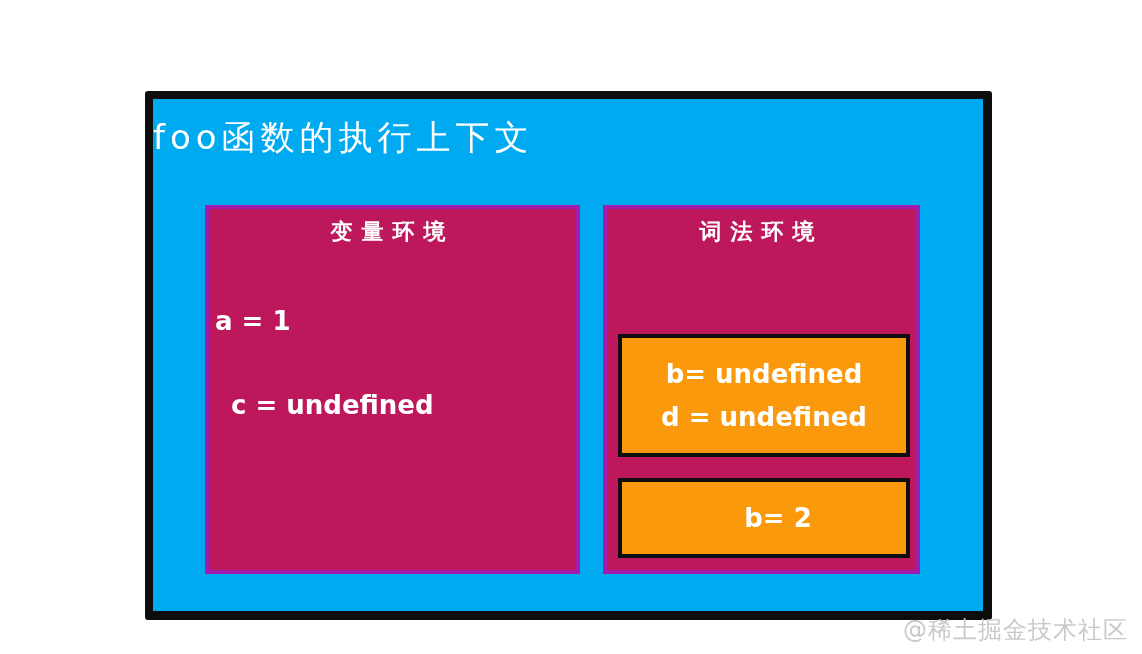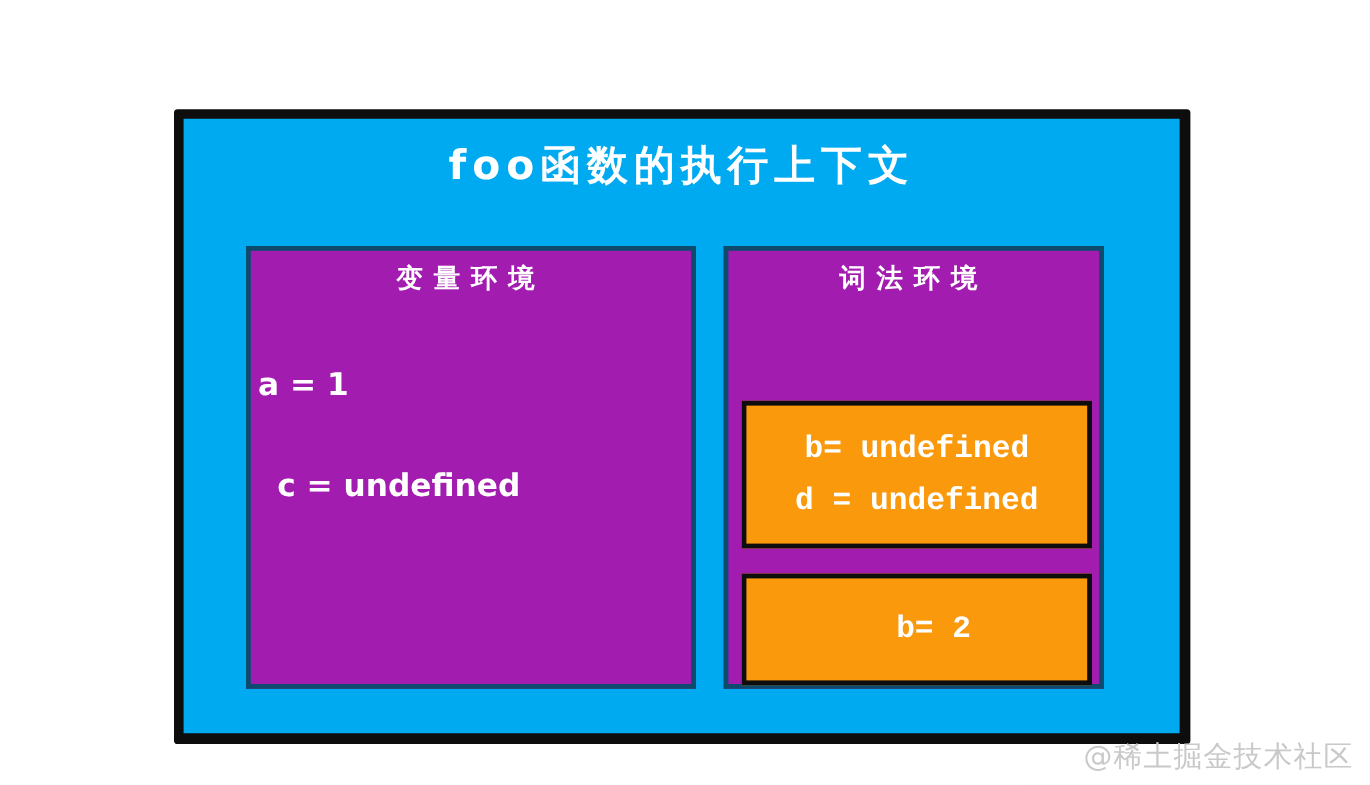--- a/index.html
+++ b/index.html
@@ -26,33 +26,32 @@
     background: #00aaf0;
     border: 8px solid #0d0d0d;
     border-width: 8px 9px 9px 8px;
     border-radius: 3px;
   }
   .diagram-title {
     position: absolute;
     left: 0;
     top: 16px;
     width: 100%;
-    text-align: center;
     color: #ffffff;
     font-size: 34px;
-    font-weight: bold;
+    font-weight: normal;
     letter-spacing: 5px;
     white-space: nowrap;
   }
   
   .env-box {
     position: absolute;
     box-sizing: border-box;
-    background: #a21caf;
-    border: 4px solid #0c4a6e;
+    background: #be185d;
+    border: 4px solid #a21caf;
   }
   .env-box.variable {
     left: 52px;   
     top: 106px;   
     width: 375px;
     height: 369px;
   }
   .env-box.lexical {
     left: 450px;  
     top: 106px;
@@ -87,28 +86,27 @@
     background: #f9990b;
     border: 4px solid #0d0d0d;
     left: 11px;
     width: 292px;
     display: flex;
     flex-direction: column;
     align-items: center;
     justify-content: center;
   }
   .orange-block.block-1 { top: 125px; height: 123px; }
-  .orange-block.block-2 { top: 269px; height: 93px; padding-left: 28px; }
+  .orange-block.block-2 { top: 269px; height: 80px; padding-left: 28px; }
   .orange-line {
     color: #ffffff;
     font-size: 26px;
     font-weight: 600;
     line-height: 43px;
     white-space: nowrap;
-    font-family: Liberation Mono, monospace;
   }
   .watermark {
     position: absolute;
     right: 14px;
     bottom: 8px;
     color: #c9c9c9;
     font-size: 24px;
     letter-spacing: 1px;
     white-space: nowrap;
   }

